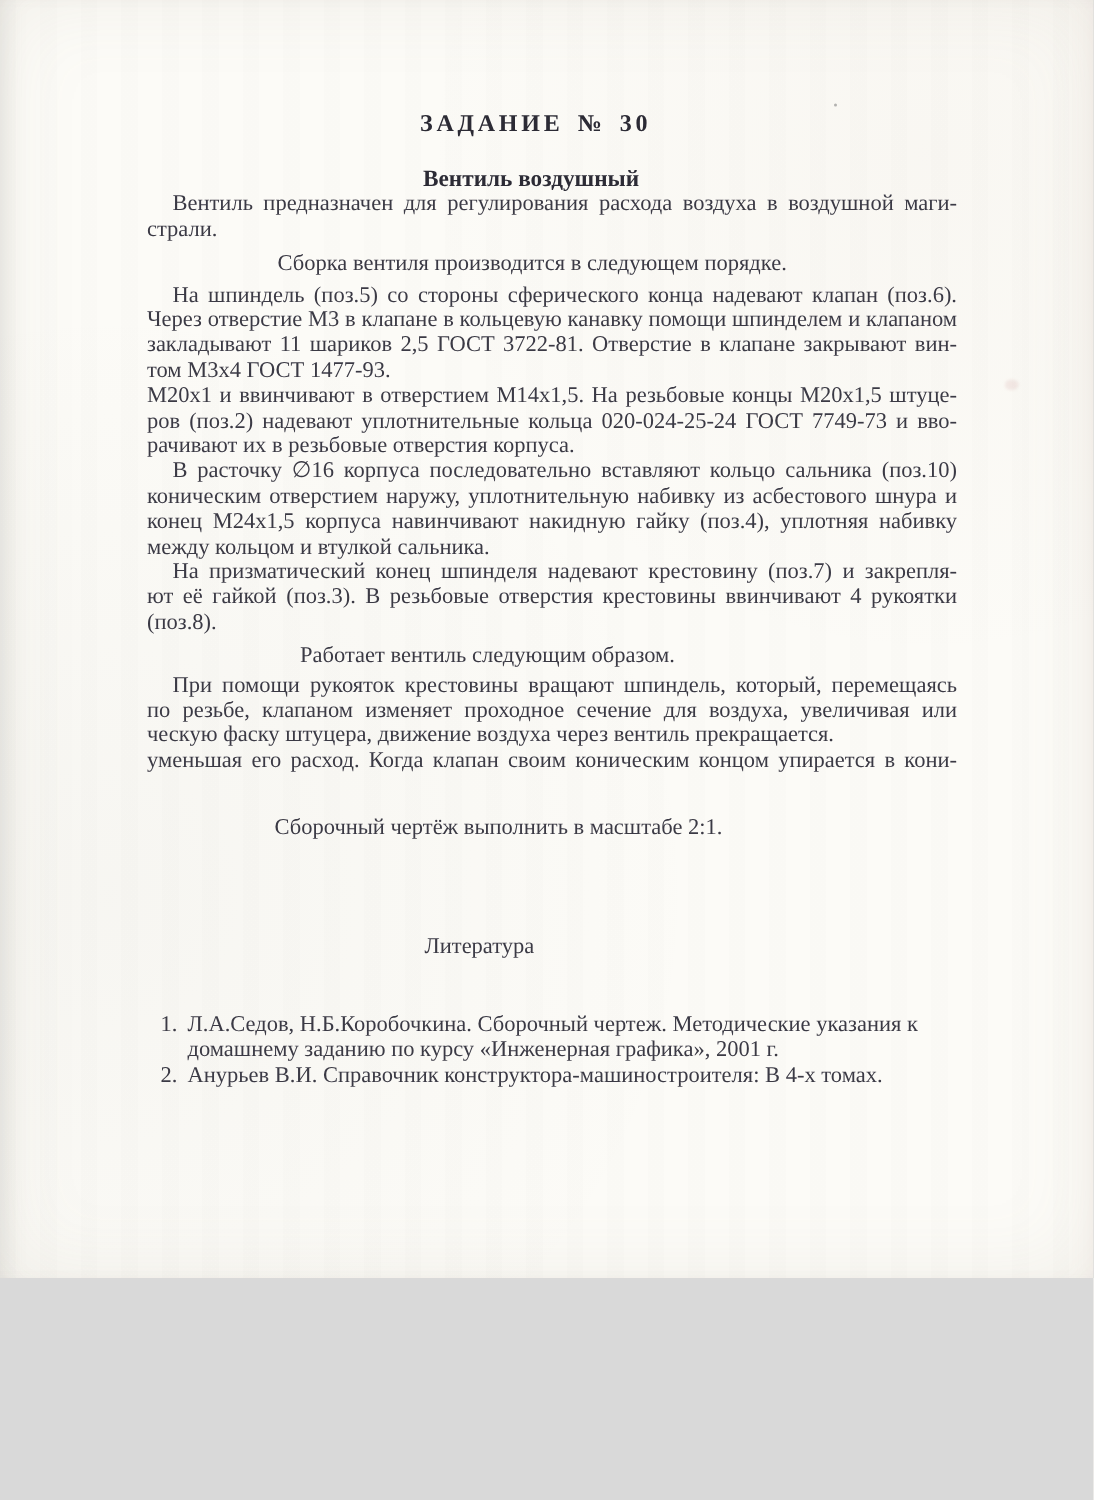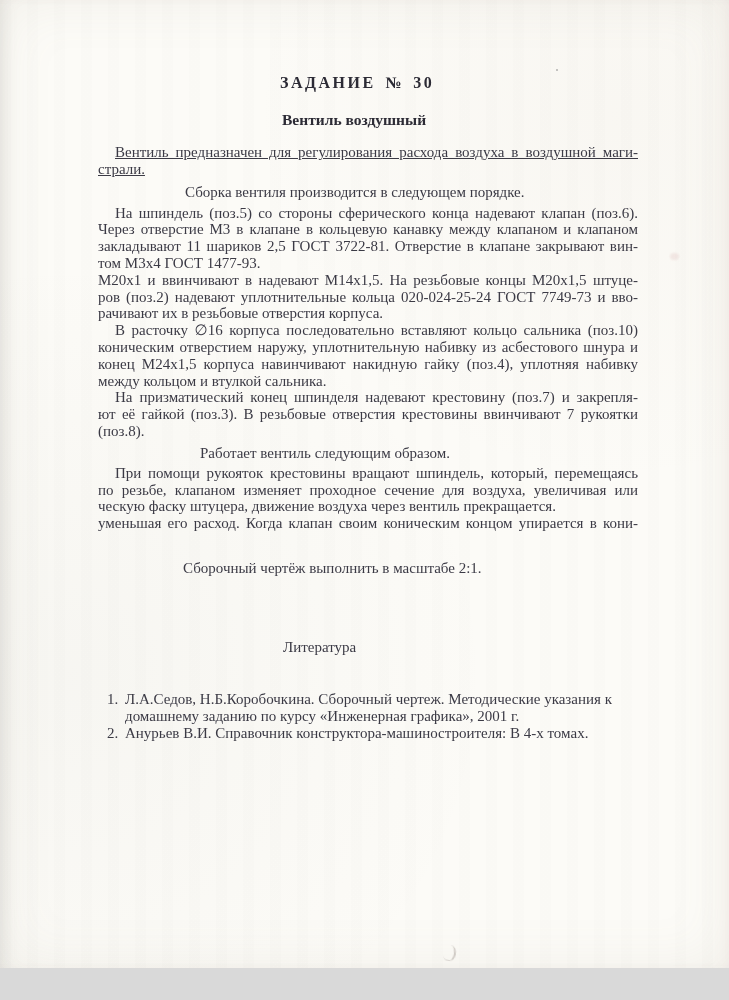--- a/index.html
+++ b/index.html
@@ -1,18 +1,18 @@
 <!DOCTYPE html>
 <html><head>
 <meta charset="utf-8">
 <style>
   html,body{margin:0;padding:0;background:#d9d9d9;}
   .sheet{
     position:relative;
-    width:729px;height:968px;
+    width:729px;height:852px;
     margin:0;
     background:#fcfbf7;
     background-image:
       radial-gradient(circle at 85% 12%, rgba(190,170,150,0.05), transparent 35%),
       radial-gradient(circle at 10% 70%, rgba(120,120,110,0.04), transparent 45%),
       repeating-linear-gradient(90deg, rgba(90,90,85,0.012) 0 11px, rgba(0,0,0,0) 11px 27px);
     box-shadow:
       inset 0 0 55px rgba(150,140,120,0.10),
       inset 12px 0 18px -12px rgba(110,110,105,0.18),
       inset -10px 0 16px -10px rgba(190,150,150,0.12);
@@ -27,21 +27,21 @@
   .para .ln.first{text-indent:17px;}
   .doc-title{
     display:table;margin:0 0 0 182px;
     font-size:16px;font-weight:bold;letter-spacing:2.5px;word-spacing:3px;
     color:#2c2b35;line-height:18px;
   }
   .doc-subtitle{
     display:table;margin:19px 0 0 184px;
     font-size:15.5px;font-weight:bold;color:#2c2b35;line-height:17px;
   }
-  .p-intro{margin-top:16px;text-decoration:underline;}
+  .p-intro{}
   .c-line{display:table;font-size:15px;line-height:17px;}
   .c1{margin:6px 0 0 87px;}
   .p-step{margin-top:0;}
   .p-step1{margin-top:4px;}
   .c2{margin:5px 0 0 102px;}
   .p-oper{margin-top:3px;}
   .c3{margin:28px 0 0 85px;}
   .lit-head{margin:62px 0 0 185px;}
   .lit-list{margin-top:35px;font-size:15px;line-height:17px;}
   .lit-item{display:flex;padding-left:9px;}
@@ -72,41 +72,41 @@
 
     <div class="para p-intro">
         <div class="ln first">Вентиль предназначен для регулирования расхода воздуха в воздушной маги-</div>
         <div class="ln last">страли.</div>
       </div>
 
     <div class="c-line c1">Сборка вентиля производится в следующем порядке.</div>
 
     <div class="para p-step p-step1">
         <div class="ln first">На шпиндель (поз.5) со стороны сферического конца надевают клапан (поз.6).</div>
-        <div class="ln">Через отверстие М3 в клапане в кольцевую канавку между клапаном и клапаном</div>
+        <div class="ln">Через отверстие М3 в клапане в кольцевую канавку помощи шпинделем и клапаном</div>
         <div class="ln">закладывают 11 шариков 2,5 ГОСТ 3722-81. Отверстие в клапане закрывают вин-</div>
         <div class="ln last">том М3х4 ГОСТ 1477-93.</div>
       </div>
 
     <div class="para p-step">
-        <div class="ln">М20х1 и ввинчивают в надевают М14х1,5. На резьбовые концы М20х1,5 штуце-</div>
+        <div class="ln">М20х1 и ввинчивают в отверстием М14х1,5. На резьбовые концы М20х1,5 штуце-</div>
         <div class="ln">ров (поз.2) надевают уплотнительные кольца 020-024-25-24 ГОСТ 7749-73 и вво-</div>
         <div class="ln last">рачивают их в резьбовые отверстия корпуса.</div>
       </div>
 
     <div class="para p-step">
         <div class="ln first">В расточку ∅16 корпуса последовательно вставляют кольцо сальника (поз.10)</div>
         <div class="ln">коническим отверстием наружу, уплотнительную набивку из асбестового шнура и</div>
         <div class="ln">конец М24х1,5 корпуса навинчивают накидную гайку (поз.4), уплотняя набивку</div>
         <div class="ln last">между кольцом и втулкой сальника.</div>
       </div>
 
     <div class="para p-step">
         <div class="ln first">На призматический конец шпинделя надевают крестовину (поз.7) и закрепля-</div>
-        <div class="ln">ют её гайкой (поз.3). В резьбовые отверстия крестовины ввинчивают 7 рукоятки</div>
+        <div class="ln">ют её гайкой (поз.3). В резьбовые отверстия крестовины ввинчивают 4 рукоятки</div>
         <div class="ln last">(поз.8).</div>
       </div>
 
     <div class="c-line c2">Работает вентиль следующим образом.</div>
 
     <div class="para p-oper">
         <div class="ln first">При помощи рукояток крестовины вращают шпиндель, который, перемещаясь</div>
         <div class="ln">по резьбе, клапаном изменяет проходное сечение для воздуха, увеличивая или</div>
         <div class="ln last">ческую фаску штуцера, движение воздуха через вентиль прекращается.</div>
         <div class="ln">уменьшая его расход. Когда клапан своим коническим концом упирается в кони-</div>

